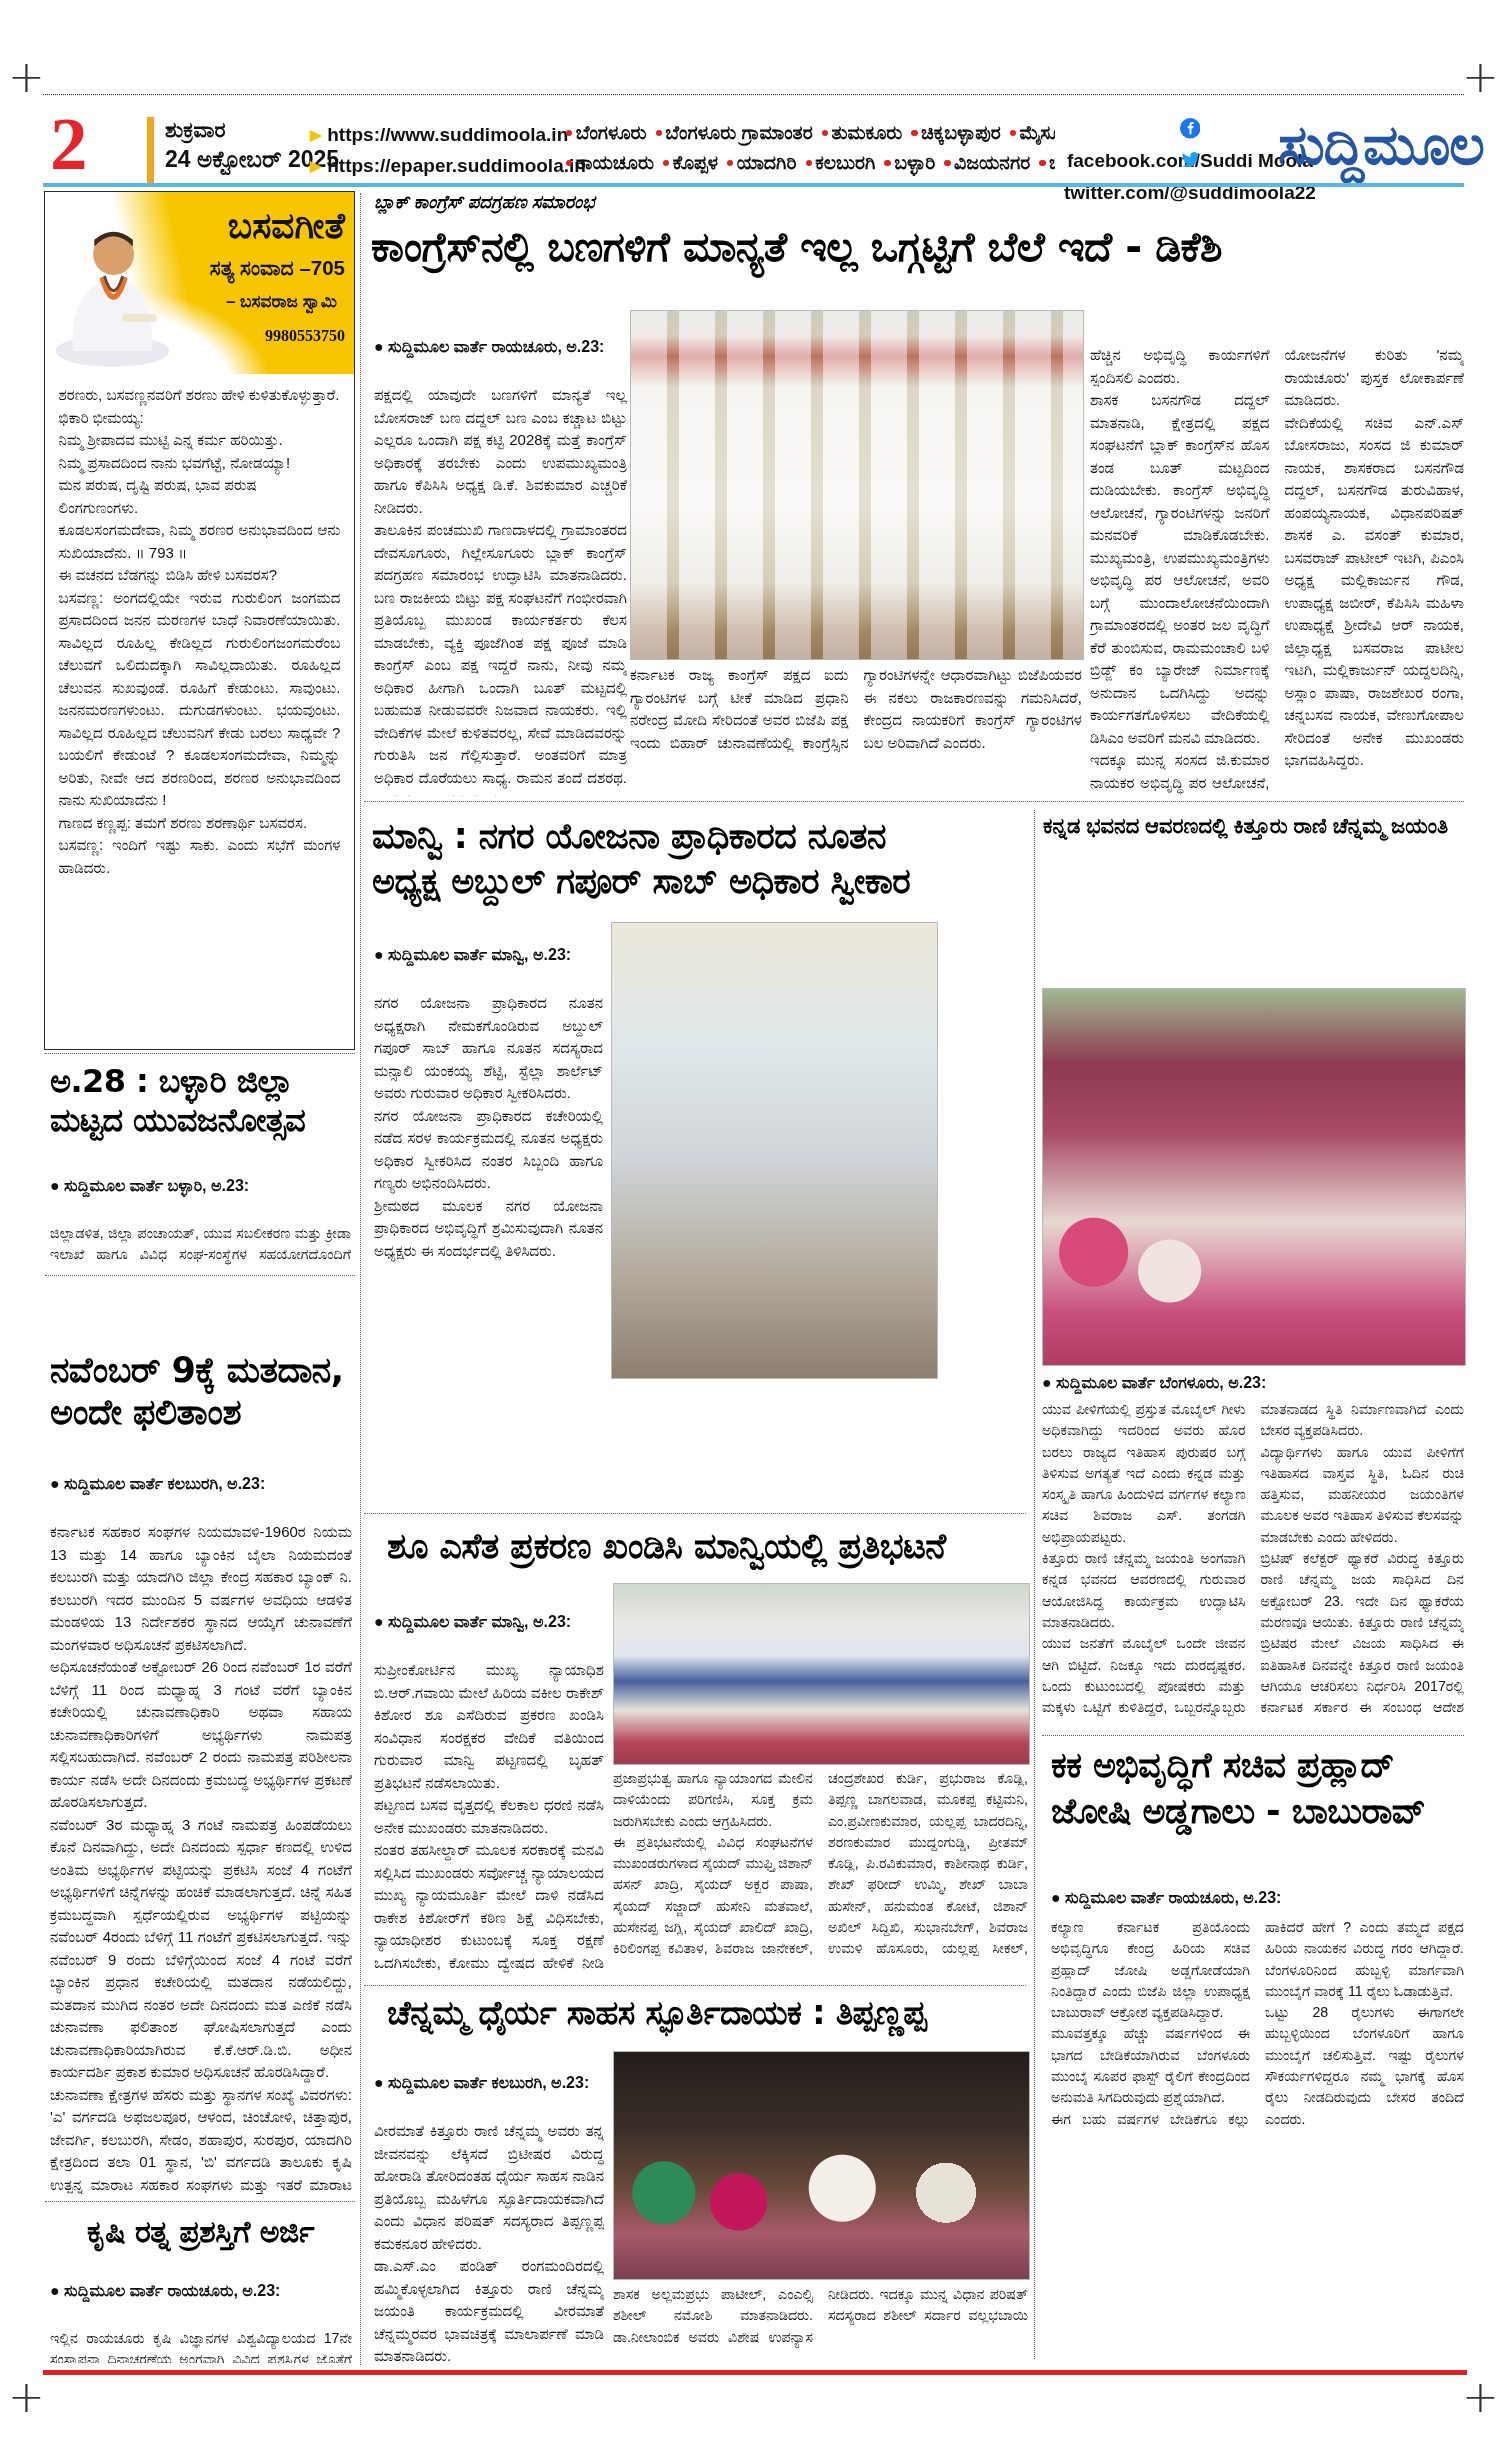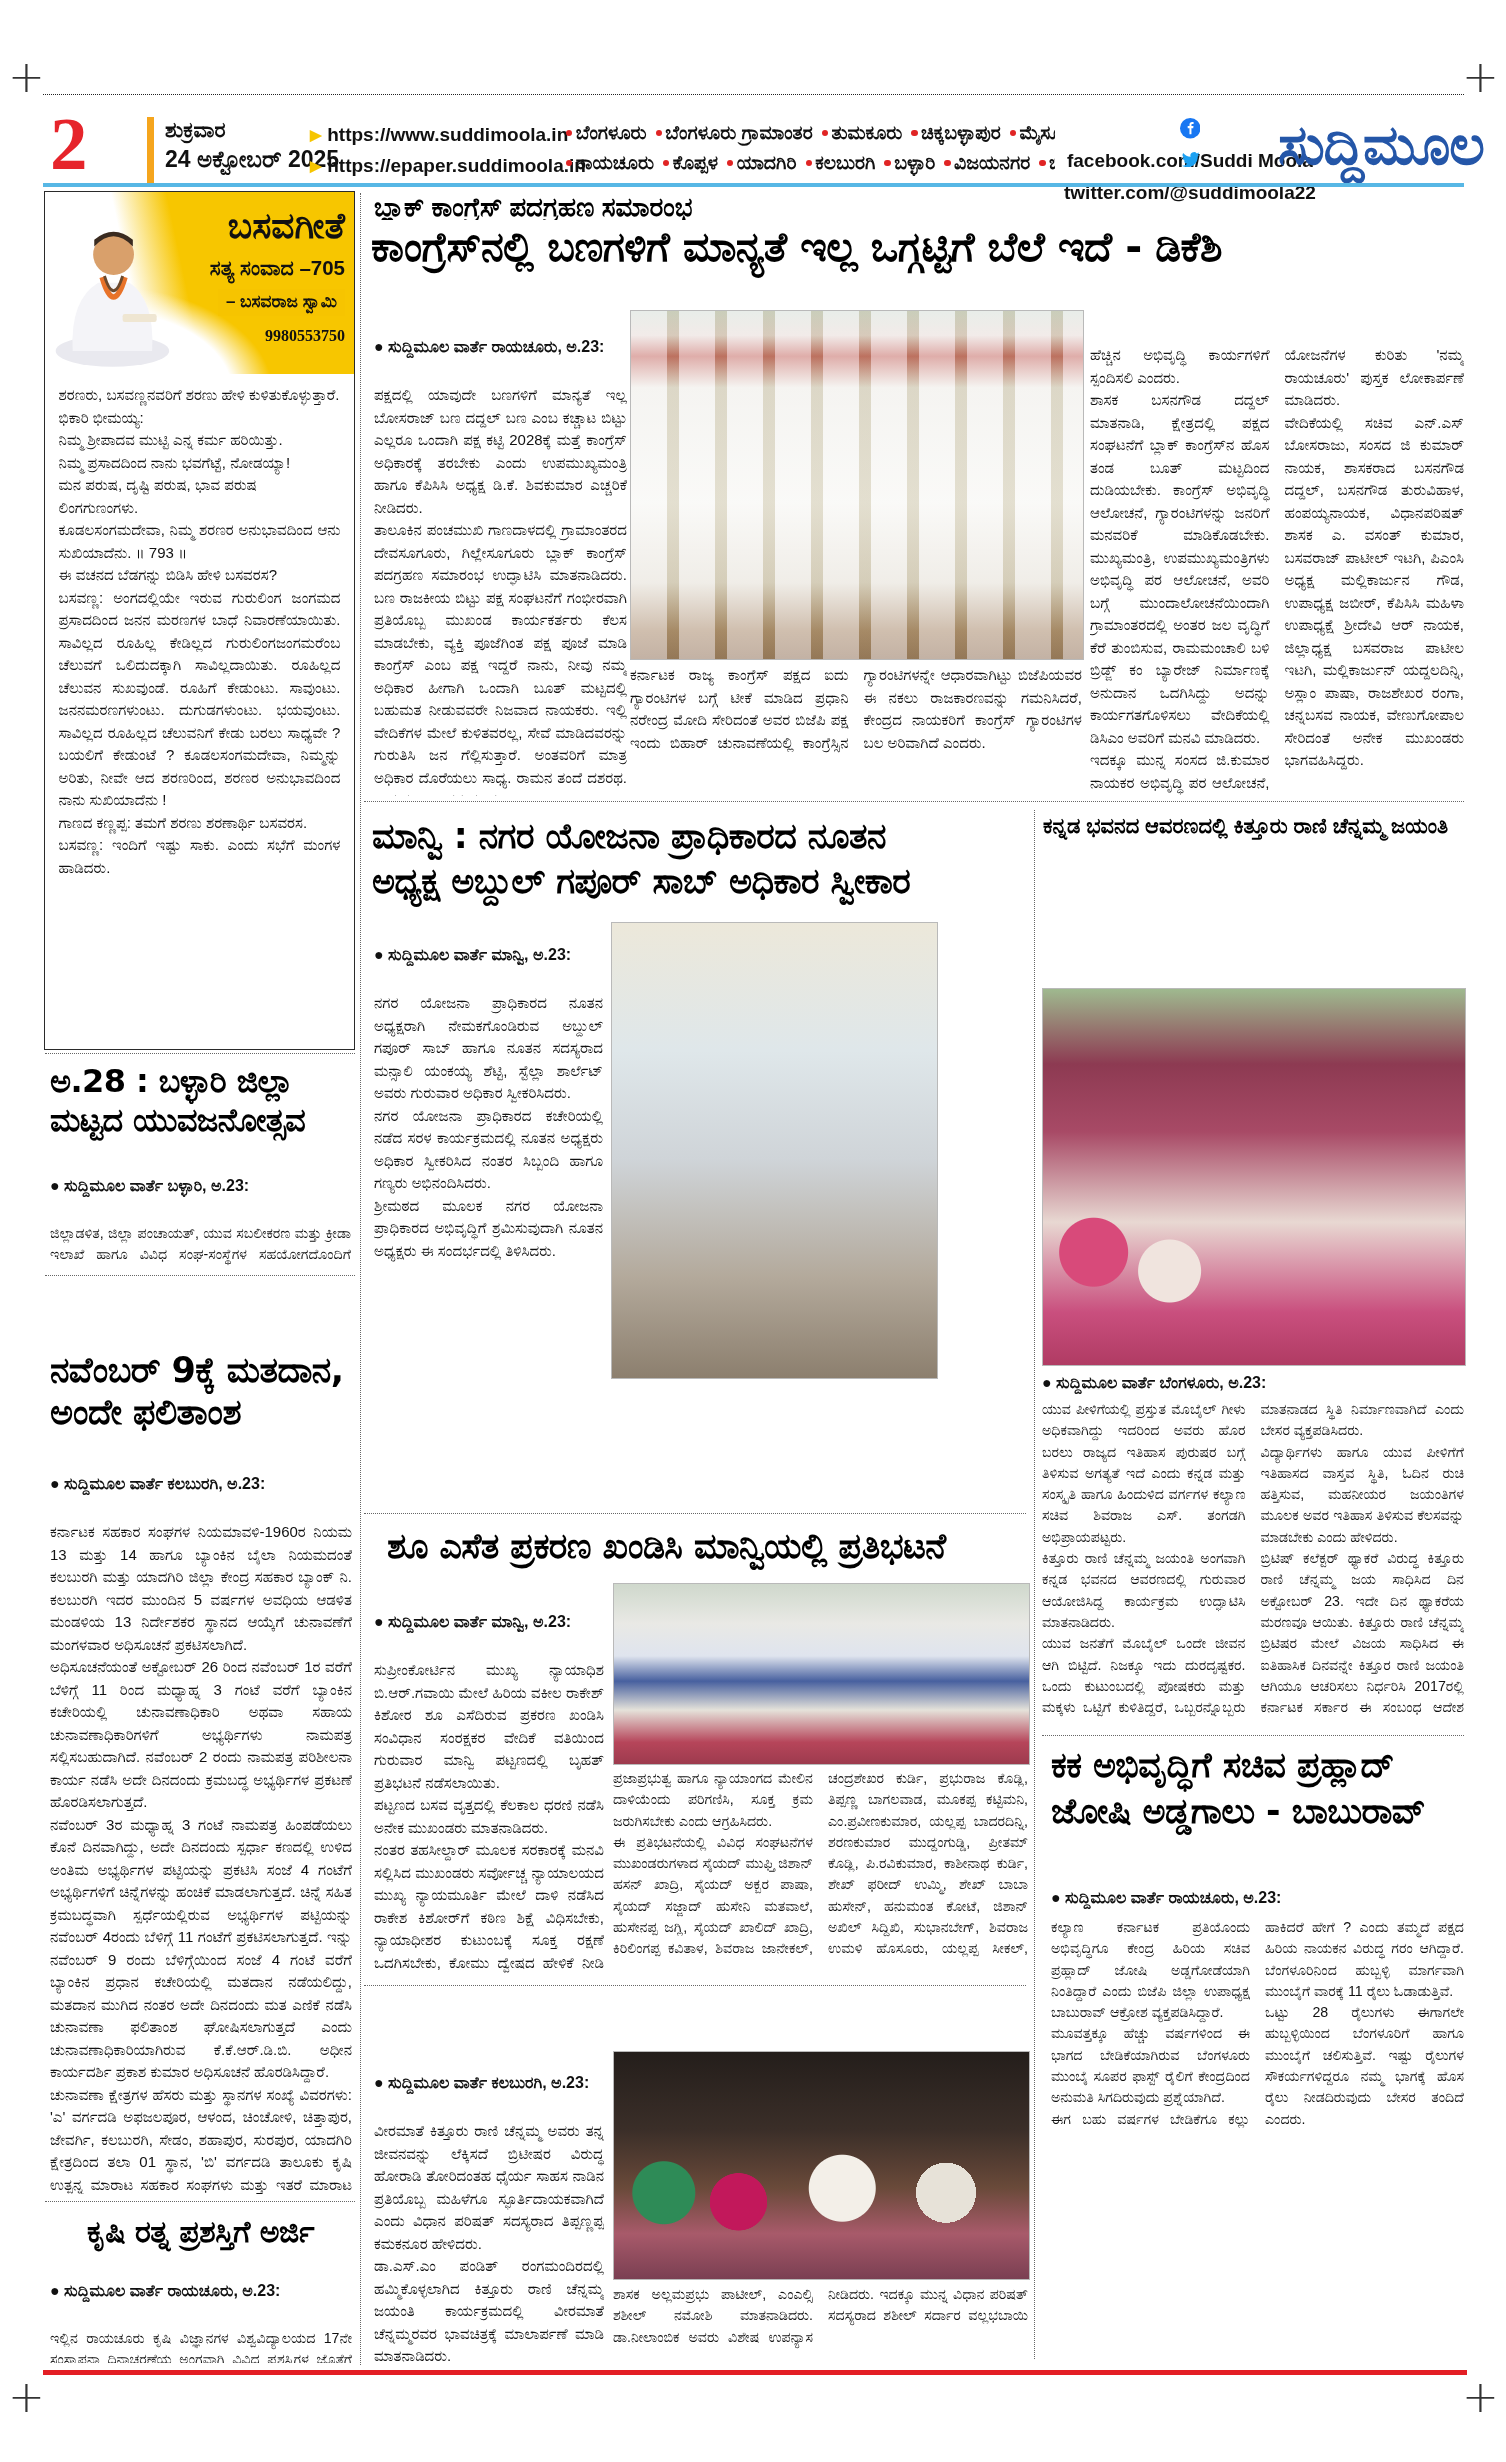--- a/index.html
+++ b/index.html
@@ -180,21 +180,21 @@
 ಚುನಾವಣಾ ಕ್ಷೇತ್ರಗಳ ಹೆಸರು ಮತ್ತು ಸ್ಥಾನಗಳ ಸಂಖ್ಯೆ ವಿವರಗಳು: 'ಎ' ವರ್ಗದಡಿ ಅಫಜಲಪೂರ, ಆಳಂದ, ಚಿಂಚೋಳಿ, ಚಿತ್ತಾಪುರ, ಜೇವರ್ಗಿ, ಕಲಬುರಗಿ, ಸೇಡಂ, ಶಹಾಪುರ, ಸುರಪುರ, ಯಾದಗಿರಿ ಕ್ಷೇತ್ರದಿಂದ ತಲಾ 01 ಸ್ಥಾನ, 'ಬಿ' ವರ್ಗದಡಿ ತಾಲೂಕು ಕೃಷಿ ಉತ್ಪನ್ನ ಮಾರಾಟ ಸಹಕಾರ ಸಂಘಗಳು ಮತ್ತು ಇತರೆ ಮಾರಾಟ ಸಹಕಾರ ಸಂಘಗಳಿಂದ 01 ಸ್ಥಾನ, 'ಸಿ' ವರ್ಗದಡಿ ಪಟ್ಟಣ ಸಹಕಾರ ಬ್ಯಾಂಕುಗಳ ಕ್ಷೇತ್ರದಿಂದ 01 ಸ್ಥಾನ ಹಾಗೂ 'ಡಿ' ವರ್ಗದಡಿ 'ಎ', 'ಬಿ' ಮತ್ತು 'ಸಿ' ಸಹಕಾರ ಸಂಘಗಳನ್ನು ಹೊರತುಪಡಿಸಿ ಇನ್ನಿತರ ಸಹಕಾರ ಸಂಘಗಳ ಕ್ಷೇತ್ರದಿಂದ 01 ಸ್ಥಾನ ಸೇರಿದಂತೆ ಒಟ್ಟಾರೆ 13 ಸ್ಥಾನಗಳು.</span>
   </div>
 
   <div class="hl" style="left:50px;top:2214px;width:301px;height:40px;font-size:30px;text-align:center;">ಕೃಷಿ ರತ್ನ ಪ್ರಶಸ್ತಿಗೆ ಅರ್ಜಿ ಆಹ್ವಾನ</div>
   <div class="col" style="left:50px;top:2258px;width:302px;height:105px;font-size:14.2px;">
     <div class="byline">● ಸುದ್ದಿಮೂಲ ವಾರ್ತೆ ರಾಯಚೂರು, ಅ.23:</div>
     <span>ಇಲ್ಲಿನ ರಾಯಚೂರು ಕೃಷಿ ವಿಜ್ಞಾನಗಳ ವಿಶ್ವವಿದ್ಯಾಲಯದ 17ನೇ ಸಂಸ್ಥಾಪನಾ ದಿನಾಚರಣೆಯ ಅಂಗವಾಗಿ ವಿವಿಧ ಪ್ರಶಸ್ತಿಗಳ ಜೊತೆಗೆ ಕಲ್ಯಾಣ ಕರ್ನಾಟಕ ಭಾಗದ ಅತ್ಯುತ್ತಮ ಸಾಧನೆಗೈದ ಶ್ರೇಷ್ಠ ರೈತರಿಗೆ ಉತ್ತೇಜನ ನೀಡುವ ಸಲುವಾಗಿ 2025-26ನೇ ಸಾಲಿಗೆ ಕೃಷಿ ರತ್ನ ಪ್ರಶಸ್ತಿಗೆ ಅರ್ಜಿ ಆಹ್ವಾನಿಸಲಾಗಿದೆ.
 ಹೆಚ್ಚಿನ ಮಾಹಿತಿಗಾಗಿ ದೂರವಾಣಿ ಸಂಖ್ಯೆಗಳು: 9480696314/ 315/ 316/ 317/ 318/ 319/ 334/ 335/ 336ಗೆ ಸಂಪರ್ಕ ಮಾಡಬಹುದಾಗಿದೆ ಎಂದು ಕೃಷಿ ವಿಜ್ಞಾನಗಳ ವಿಶ್ವವಿದ್ಯಾಲಯದ ವಿಸ್ತರಣಾ ನಿರ್ದೇಶಕರು ಪ್ರಕಟಣೆಯಲ್ಲಿ ತಿಳಿಸಿದ್ದಾರೆ.</span>
   </div>
 
-  <div class="kicker" style="left:374px;top:192px;width:853px;height:28.4px;font-size:26px;">ಬ್ಲಾಕ್ ಕಾಂಗ್ರೆಸ್ ಪದಗ್ರಹಣ ಸಮಾರಂಭ</div>
+  <div class="kicker" style="left:374px;top:192px;width:853px;height:28.4px;font-size:18px;font-style:italic;">ಬ್ಲಾಕ್ ಕಾಂಗ್ರೆಸ್ ಪದಗ್ರಹಣ ಸಮಾರಂಭ</div>
   <div class="hl" style="left:371px;top:225px;width:1094px;height:80px;font-size:41px;line-height:1.12;">ಕಾಂಗ್ರೆಸ್‌ನಲ್ಲಿ ಬಣಗಳಿಗೆ ಮಾನ್ಯತೆ ಇಲ್ಲ ಒಗ್ಗಟ್ಟಿಗೆ ಬೆಲೆ ಇದೆ - ಡಿಕೆಶಿ</div>
 
   <div class="col" style="left:374px;top:312px;width:253px;height:484px;">
     <div class="byline">● ಸುದ್ದಿಮೂಲ ವಾರ್ತೆ ರಾಯಚೂರು, ಅ.23:</div>
     <span>ಪಕ್ಷದಲ್ಲಿ ಯಾವುದೇ ಬಣಗಳಿಗೆ ಮಾನ್ಯತೆ ಇಲ್ಲ ಬೋಸರಾಜ್ ಬಣ ದದ್ದಲ್ ಬಣ ಎಂಬ ಕಚ್ಚಾಟ ಬಿಟ್ಟು ಎಲ್ಲರೂ ಒಂದಾಗಿ ಪಕ್ಷ ಕಟ್ಟಿ 2028ಕ್ಕೆ ಮತ್ತೆ ಕಾಂಗ್ರೆಸ್ ಅಧಿಕಾರಕ್ಕೆ ತರಬೇಕು ಎಂದು ಉಪಮುಖ್ಯಮಂತ್ರಿ ಹಾಗೂ ಕೆಪಿಸಿಸಿ ಅಧ್ಯಕ್ಷ ಡಿ.ಕೆ. ಶಿವಕುಮಾರ ಎಚ್ಚರಿಕೆ ನೀಡಿದರು.
 ತಾಲೂಕಿನ ಪಂಚಮುಖಿ ಗಾಣದಾಳದಲ್ಲಿ ಗ್ರಾಮಾಂತರದ ದೇವಸೂಗೂರು, ಗಿಲ್ಲೇಸೂಗೂರು ಬ್ಲಾಕ್ ಕಾಂಗ್ರೆಸ್ ಪದಗ್ರಹಣ ಸಮಾರಂಭ ಉದ್ಘಾಟಿಸಿ ಮಾತನಾಡಿದರು. ಬಣ ರಾಜಕೀಯ ಬಿಟ್ಟು ಪಕ್ಷ ಸಂಘಟನೆಗೆ ಗಂಭೀರವಾಗಿ ಪ್ರತಿಯೊಬ್ಬ ಮುಖಂಡ ಕಾರ್ಯಕರ್ತರು ಕೆಲಸ ಮಾಡಬೇಕು, ವ್ಯಕ್ತಿ ಪೂಜೆಗಿಂತ ಪಕ್ಷ ಪೂಜೆ ಮಾಡಿ ಕಾಂಗ್ರೆಸ್ ಎಂಬ ಪಕ್ಷ ಇದ್ದರೆ ನಾನು, ನೀವು ನಮ್ಮ ಅಧಿಕಾರ ಹೀಗಾಗಿ ಒಂದಾಗಿ ಬೂತ್ ಮಟ್ಟದಲ್ಲಿ ಬಹುಮತ ನೀಡುವವರೇ ನಿಜವಾದ ನಾಯಕರು. ಇಲ್ಲಿ ವೇದಿಕೆಗಳ ಮೇಲೆ ಕುಳಿತವರಲ್ಲ, ಸೇವೆ ಮಾಡಿದವರನ್ನು ಗುರುತಿಸಿ ಜನ ಗೆಲ್ಲಿಸುತ್ತಾರೆ. ಅಂತವರಿಗೆ ಮಾತ್ರ ಅಧಿಕಾರ ದೊರೆಯಲು ಸಾಧ್ಯ. ರಾಮನ ತಂದೆ ದಶರಥ. ರಾಮನ ಬಂಟ ಹನುಮಂತ.</span>
   </div>
 
   <div class="photo photo-main" style="left:630px;top:310px;width:452px;height:348px;"></div>
 
@@ -228,20 +228,21 @@
   <div class="col" style="left:374px;top:1587px;width:230px;height:391px;">
     <div class="byline">● ಸುದ್ದಿಮೂಲ ವಾರ್ತೆ ಮಾನ್ವಿ, ಅ.23:</div>
     <span>ಸುಪ್ರೀಂಕೋರ್ಟಿನ ಮುಖ್ಯ ನ್ಯಾಯಾಧಿಶ ಬಿ.ಆರ್.ಗವಾಯಿ ಮೇಲೆ ಹಿರಿಯ ವಕೀಲ ರಾಕೇಶ್ ಕಿಶೋರ ಶೂ ಎಸೆದಿರುವ ಪ್ರಕರಣ ಖಂಡಿಸಿ ಸಂವಿಧಾನ ಸಂರಕ್ಷಕರ ವೇದಿಕೆ ವತಿಯಿಂದ ಗುರುವಾರ ಮಾನ್ವಿ ಪಟ್ಟಣದಲ್ಲಿ ಬೃಹತ್ ಪ್ರತಿಭಟನೆ ನಡೆಸಲಾಯಿತು.
 ಪಟ್ಟಣದ ಬಸವ ವೃತ್ತದಲ್ಲಿ ಕೆಲಕಾಲ ಧರಣಿ ನಡೆಸಿ ಅನೇಕ ಮುಖಂಡರು ಮಾತನಾಡಿದರು.
 ನಂತರ ತಹಸೀಲ್ದಾರ್ ಮೂಲಕ ಸರಕಾರಕ್ಕೆ ಮನವಿ ಸಲ್ಲಿಸಿದ ಮುಖಂಡರು ಸರ್ವೋಚ್ಚ ನ್ಯಾಯಾಲಯದ ಮುಖ್ಯ ನ್ಯಾಯಮೂರ್ತಿ ಮೇಲೆ ದಾಳಿ ನಡೆಸಿದ ರಾಕೇಶ ಕಿಶೋರ್‌ಗೆ ಕಠಿಣ ಶಿಕ್ಷೆ ವಿಧಿಸಬೇಕು, ನ್ಯಾಯಾಧೀಶರ ಕುಟುಂಬಕ್ಕೆ ಸೂಕ್ತ ರಕ್ಷಣೆ ಒದಗಿಸಬೇಕು, ಕೋಮು ದ್ವೇಷದ ಹೇಳಿಕೆ ನೀಡಿ ಸಮಾಜದಲ್ಲಿ ಶಾಂತಿ ಸುವ್ಯವಸ್ಥೆ ಕದಡುವ ಸಂಘ ಪರಿವಾರ ಮತ್ತು ಮತೀಯವಾದಿಗಳ ಮೇಲೆ ನಿರ್ದಾಕ್ಷಿಣ್ಯ ಕ್ರಮ ಜರುಗಿಸಬೇಕು, ಸಂವಿಧಾನ,</span>
   </div>
   <div class="photo photo-protest" style="left:613px;top:1583px;width:415px;height:180px;"></div>
   <div class="col cols2" style="left:613px;top:1768px;width:415px;height:210px;font-size:14.2px;">ಪ್ರಜಾಪ್ರಭುತ್ವ ಹಾಗೂ ನ್ಯಾಯಾಂಗದ ಮೇಲಿನ ದಾಳಿಯೆಂದು ಪರಿಗಣಿಸಿ, ಸೂಕ್ತ ಕ್ರಮ ಜರುಗಿಸಬೇಕು ಎಂದು ಆಗ್ರಹಿಸಿದರು.
 ಈ ಪ್ರತಿಭಟನೆಯಲ್ಲಿ ವಿವಿಧ ಸಂಘಟನೆಗಳ ಮುಖಂಡರುಗಳಾದ ಸೈಯದ್ ಮುಫ್ತಿ ಜಿಶಾನ್ ಹಸನ್ ಖಾದ್ರಿ, ಸೈಯದ್ ಅಕ್ಬರ ಪಾಷಾ, ಸೈಯದ್ ಸಜ್ಜಾದ್ ಹುಸೇನಿ ಮತವಾಲೆ, ಹುಸೇನಪ್ಪ ಜಗ್ಲಿ, ಸೈಯದ್ ಖಾಲಿದ್ ಖಾದ್ರಿ, ಕಿರಿಲಿಂಗಪ್ಪ ಕವಿತಾಳ, ಶಿವರಾಜ ಜಾನೇಕಲ್, ಚಂದ್ರಶೇಖರ ಕುರ್ಡಿ, ಪ್ರಭುರಾಜ ಕೊಡ್ಲಿ, ತಿಪ್ಪಣ್ಣ ಬಾಗಲವಾಡ, ಮೂಕಪ್ಪ ಕಟ್ಟಿಮನಿ, ಎಂ.ಪ್ರವೀಣಕುಮಾರ, ಯಲ್ಲಪ್ಪ ಬಾದರದಿನ್ನಿ, ಶರಣಕುಮಾರ ಮುದ್ದಂಗುಡ್ಡಿ, ಪ್ರೀತಮ್ ಕೊಡ್ಲಿ, ಪಿ.ರವಿಕುಮಾರ, ಕಾಶೀನಾಥ ಕುರ್ಡಿ, ಶೇಖ್ ಫರೀದ್ ಉಮ್ಮಿ, ಶೇಖ್ ಬಾಬಾ ಹುಸೇನ್, ಹನುಮಂತ ಕೋಟೆ, ಜಿಶಾನ್ ಅಖಿಲ್ ಸಿದ್ದಿಖಿ, ಸುಭಾನಬೇಗ್, ಶಿವರಾಜ ಉಮಳಿ ಹೊಸೂರು, ಯಲ್ಲಪ್ಪ ಸೀಕಲ್, ಸಂಪತರಾಜ್ ಪನ್ನೂರು, ಬುಡ್ಡಪ್ಪ ನಾಯಕ ಮಲ್ಲಿನಮಡುವು, ಶರಣಬಸವ ನಾಯಕ ಜಾನೇಕಲ್, ಈರೇಶ ಹುಲುಗುಂಚಿ, ಗಣೇಶ ಸಂಗಾಪುರ, ತಿಪ್ಪಣ್ಣ ಜಾನೇಕಲ್ ಸೇರಿದಂತೆ ಅನೇಕ ದಲಿತಪರ, ಪ್ರಗತಿಪರ ಚಿಂತಕರು, ಮುಖಂಡರು ಭಾಗವಹಿಸಿದ್ದರು.</div>
 
+  <div class="hl" style="left:387px;top:1993px;width:637px;height:47px;font-size:33px;line-height:1.2;">ಚೆನ್ನಮ್ಮ ಧೈರ್ಯ ಸಾಹಸ ಸ್ಫೂರ್ತಿದಾಯಕ : ತಿಪ್ಪಣ್ಣಪ್ಪ</div>
   <div class="col" style="left:374px;top:2048px;width:230px;height:314px;">
     <div class="byline">● ಸುದ್ದಿಮೂಲ ವಾರ್ತೆ ಕಲಬುರಗಿ, ಅ.23:</div>
     <span>ವೀರಮಾತೆ ಕಿತ್ತೂರು ರಾಣಿ ಚೆನ್ನಮ್ಮ ಅವರು ತನ್ನ ಜೀವನವನ್ನು ಲೆಕ್ಕಿಸದೆ ಬ್ರಿಟೀಷರ ವಿರುದ್ಧ ಹೋರಾಡಿ ತೋರಿದಂತಹ ಧೈರ್ಯ ಸಾಹಸ ನಾಡಿನ ಪ್ರತಿಯೊಬ್ಬ ಮಹಿಳೆಗೂ ಸ್ಫೂರ್ತಿದಾಯಕವಾಗಿದೆ ಎಂದು ವಿಧಾನ ಪರಿಷತ್ ಸದಸ್ಯರಾದ ತಿಪ್ಪಣ್ಣಪ್ಪ ಕಮಕನೂರ ಹೇಳಿದರು.
 ಡಾ.ಎಸ್.ಎಂ ಪಂಡಿತ್ ರಂಗಮಂದಿರದಲ್ಲಿ ಹಮ್ಮಿಕೊಳ್ಳಲಾಗಿದ ಕಿತ್ತೂರು ರಾಣಿ ಚೆನ್ನಮ್ಮ ಜಯಂತಿ ಕಾರ್ಯಕ್ರಮದಲ್ಲಿ ವೀರಮಾತೆ ಚೆನ್ನಮ್ಮರವರ ಭಾವಚಿತ್ರಕ್ಕೆ ಮಾಲಾರ್ಪಣೆ ಮಾಡಿ ಮಾತನಾಡಿದರು.</span>
   </div>
   <div class="photo photo-chinnamma" style="left:613px;top:2051px;width:415px;height:227px;"></div>
   <div class="col cols2" style="left:613px;top:2284px;width:415px;height:78px;font-size:14.2px;">ಶಾಸಕ ಅಲ್ಲಮಪ್ರಭು ಪಾಟೀಲ್, ಎಂಎಲ್ಸಿ ಶಶೀಲ್ ನಮೋಶಿ ಮಾತನಾಡಿದರು. ಡಾ.ನೀಲಾಂಬಿಕ ಅವರು ವಿಶೇಷ ಉಪನ್ಯಾಸ ನೀಡಿದರು. ಇದಕ್ಕೂ ಮುನ್ನ ವಿಧಾನ ಪರಿಷತ್ ಸದಸ್ಯರಾದ ಶಶೀಲ್ ಸರ್ದಾರ ವಲ್ಲಭಬಾಯಿ ವೃತ್ತದಲ್ಲಿ ಕಿತ್ತೂರು ರಾಣಿ ಚೆನ್ನಮ್ಮ ಭಾವಚಿತ್ರಕ್ಕೆ ಮಾಲಾರ್ಪಣೆ, ಚಾಲನೆ ನೀಡಿದರು.</div>
 
   <div class="hl" style="left:1051px;top:1743px;width:410px;height:136px;font-size:35px;line-height:1.3;">ಕಕ ಅಭಿವೃದ್ಧಿಗೆ ಸಚಿವ ಪ್ರಹ್ಲಾದ್ ಜೋಷಿ ಅಡ್ಡಗಾಲು - ಬಾಬುರಾವ್</div>
   <div class="byline abs" style="left:1051px;top:1889px;width:410px;font-size:16px;">● ಸುದ್ದಿಮೂಲ ವಾರ್ತೆ ರಾಯಚೂರು, ಅ.23:</div>

